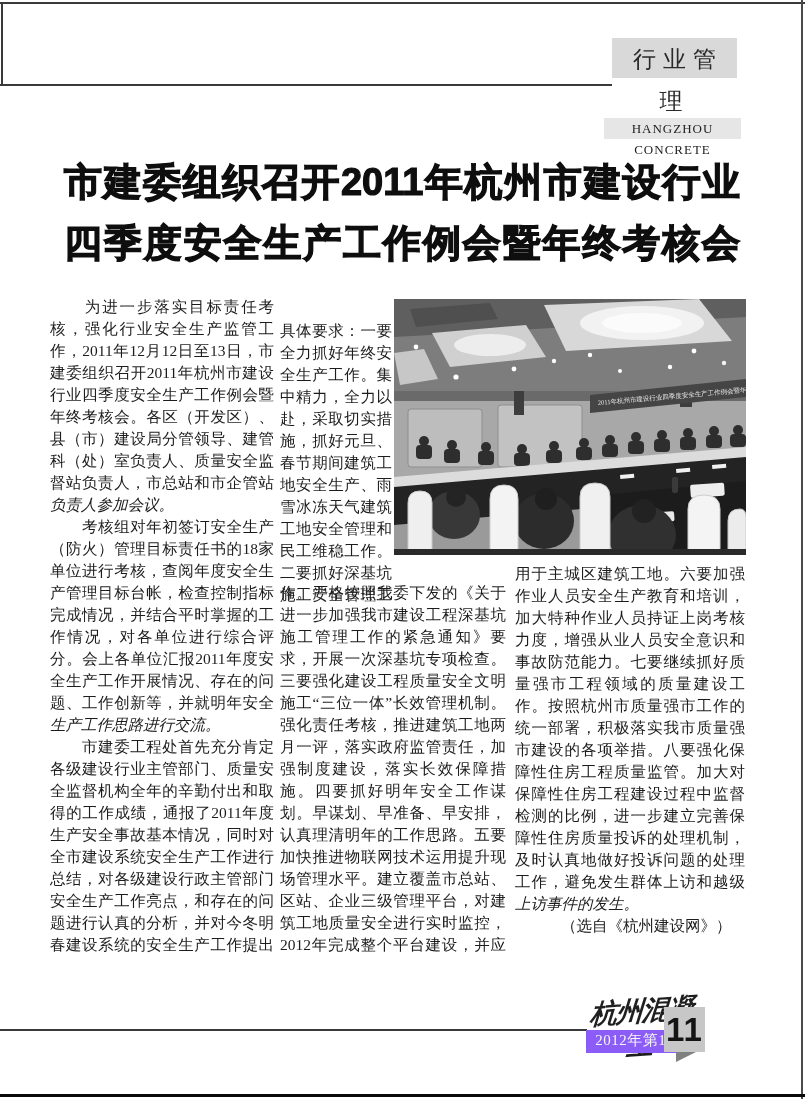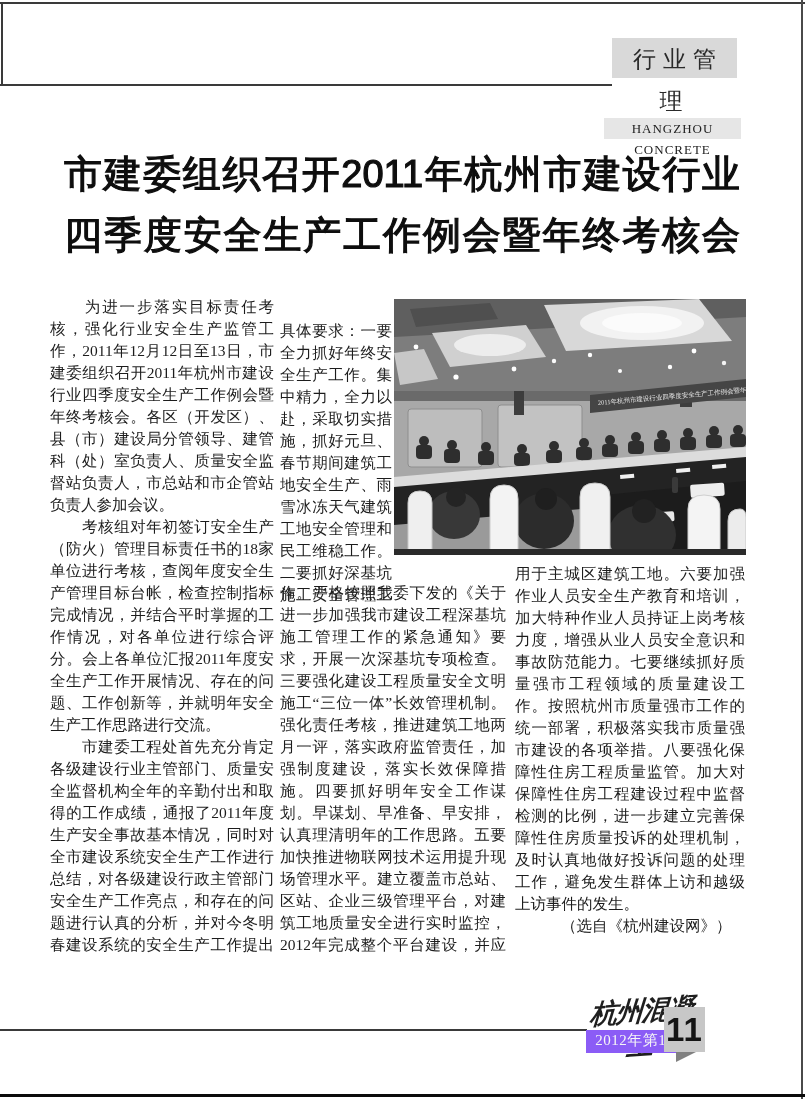--- a/index.html
+++ b/index.html
@@ -15,33 +15,33 @@
 
   
   #header-rule{position:absolute;left:0;top:84px;width:612px;height:2px;background:#3a3a3a;}
   #section-tag{position:absolute;left:612px;top:38px;width:125px;height:40px;background:#d9d9d9;
       font-family:"Liberation Sans","DejaVu Sans",sans-serif;font-size:23px;font-weight:500;
       color:#2a2a2a;text-align:center;line-height:42px;letter-spacing:7px;text-indent:7px;}
   #journal-subtitle{position:absolute;left:604px;top:78px;width:137px;height:21px;background:#e6e6e6;
       font-size:13px;color:#222;text-align:center;line-height:21px;letter-spacing:1px;margin-top:40px;}
 
   
-  #article-title{position:absolute;left:64px;top:144px;width:676px;
-      font-family:"Liberation Sans","DejaVu Sans",sans-serif;font-weight:normal;color:#0e0e0e;}
+  #article-title{position:absolute;left:64px;top:152px;width:676px;
+      font-family:"Liberation Sans","DejaVu Sans",sans-serif;font-weight:bold;color:#0e0e0e;}
   .title-line{height:61px;line-height:61px;font-size:38px;
       text-align:justify;text-align-last:justify;-webkit-text-stroke:1.2px #0e0e0e;}
 
   
   .col{position:absolute;font-size:15.5px;line-height:22px;}
   #col1{left:50px;top:296px;width:224px;}
   #col2a{left:280px;top:296px;width:112px;margin-top:24px;}
   #col2b{left:280px;top:582px;width:226px;}
   #col3{left:515px;top:563px;width:230px;}
   .tline{height:22px;text-align:justify;text-align-last:justify;white-space:pre;}
-  .tline.pend{text-align-last:left;}
+  .tline.pend{text-align-last:left;font-style:italic;}
   #credit-line{height:22px;padding-left:46px;white-space:pre;}
 
   
   #photo-frame{position:absolute;left:394px;top:299px;width:352px;height:256px;
       background:#9a9a9a;overflow:hidden;}
   #photo-frame svg{display:block;}
 
   
   #footer-rule{position:absolute;left:0;top:1029px;width:587px;height:2px;background:#3a3a3a;}
   #journal-logo{position:absolute;left:588px;top:994px;width:108px;height:34px;

